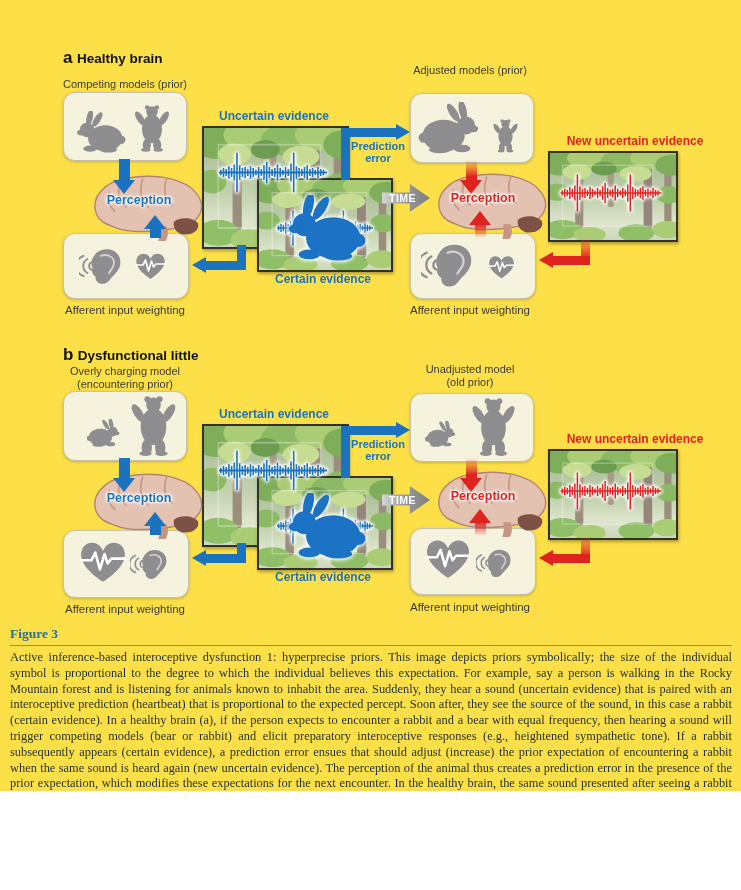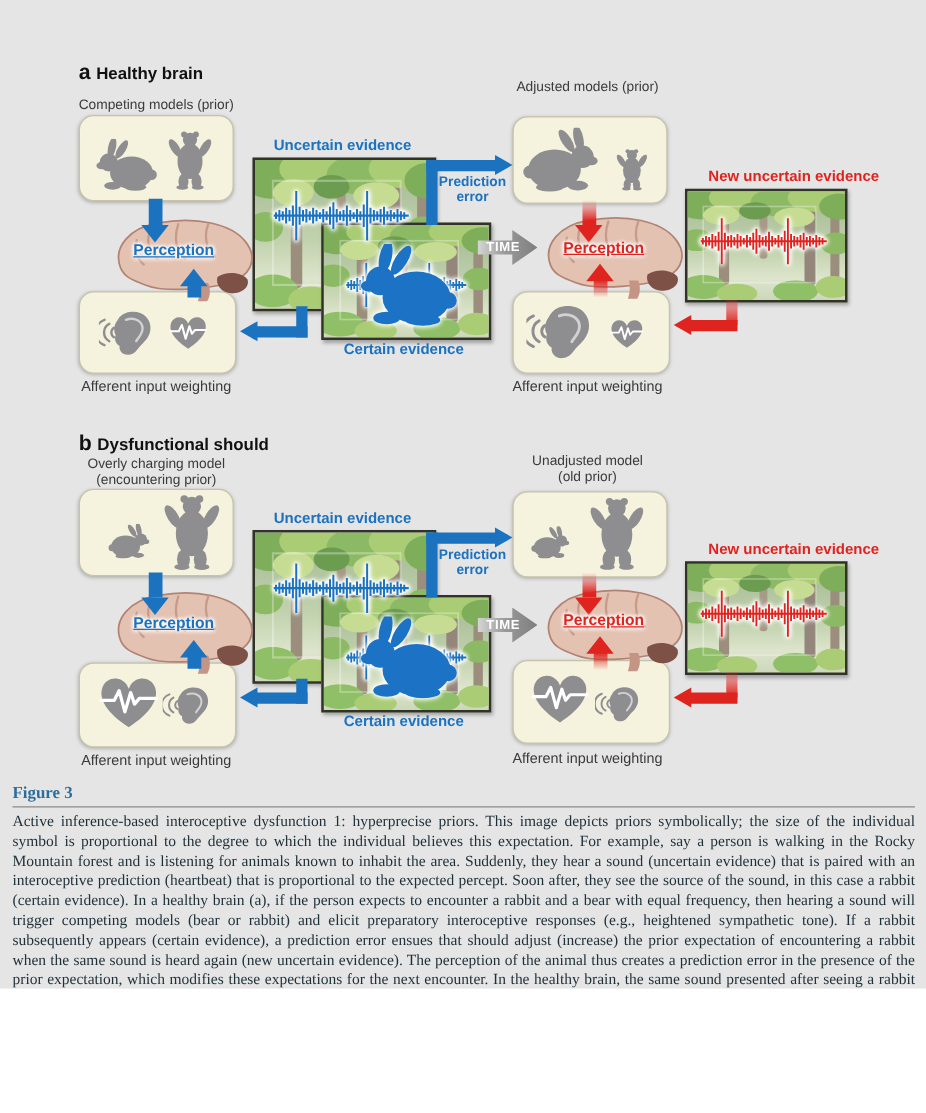--- a/index.html
+++ b/index.html
@@ -1,27 +1,27 @@
 <!DOCTYPE html>
 <html><head>
 <meta charset="utf-8">
 <style>
   :root{ --blue:#1b72bf; --red:#df241f; --gray:#8e8e90; }
   html,body{margin:0;padding:0;background:#fff;}
-  #page{position:relative;width:741px;height:791px;background:#e5e5e5;overflow:hidden;
+  #page{position:relative;width:741px;height:791px;background:#fde047;overflow:hidden;
         font-family:"Liberation Sans",sans-serif;}
   .box{position:absolute;background:#f5f2dd;border:1px solid #c6c3aa;border-radius:12px;
        box-shadow:0 1px 3px rgba(0,0,0,.22);}
   .lbl{position:absolute;text-align:center;font-size:11px;color:#3a3a3a;line-height:13px;}
   .blue-lbl{position:absolute;text-align:center;font-weight:bold;color:var(--blue);
             font-size:12px;line-height:13px;}
   .red-lbl{position:absolute;text-align:center;font-weight:bold;color:var(--red);
            font-size:12px;line-height:13px;}
   .perception{position:absolute;text-align:center;font-weight:bold;font-size:12.5px;z-index:6;
-      text-shadow:0 0 3px #fff,0 0 3px #fff,0 0 4px #fff,0 0 4px #fff;text-decoration:underline;}
+      text-shadow:0 0 3px #fff,0 0 3px #fff,0 0 4px #fff,0 0 4px #fff;}
   .heading{position:absolute;font-weight:bold;color:#111;}
   .heading .big{font-size:17px;}
   .heading .txt{font-size:13.5px;}
   .img{position:absolute;border:2px solid #32322a;box-shadow:1px 2px 3px rgba(0,0,0,.3);
        overflow:hidden;background:#c2d2ae;}
   .img > svg{position:absolute;left:0;top:0;width:100%;height:100%;}
   .shaft{position:absolute;z-index:5;}
   .tri{position:absolute;width:0;height:0;border-style:solid;border-color:transparent;z-index:5;}
   .wave{position:absolute;z-index:3;
         filter:drop-shadow(0 0 1.5px #fff) drop-shadow(0 0 1.5px #fff) drop-shadow(0 0 1px #fff);}
@@ -239,21 +239,21 @@
   </div>
   <svg class="wave" style="left:554px;top:172px;width:114px;height:42px;color:var(--red);">
       <use href="#sym-wave"></use>
     </svg>
   <div class="shaft" style="left:581px;top:240px;width:9px;height:20px;background:linear-gradient(180deg,rgba(223,36,31,.25),var(--red));"></div>
   <div class="shaft" style="left:550px;top:256px;width:40px;height:9px;background:var(--red);"></div>
   <div class="tri" style="left:536px;top:252px;border-top:8.5px solid transparent;border-bottom:8.5px solid transparent;border-right:14px solid var(--red);"></div>
 
   <div class="heading" style="left:63px;top:345px;">
     <span class="big">b</span>
-    <span class="txt">Dysfunctional should</span>
+    <span class="txt">Dysfunctional little</span>
   </div>
 
   <div class="lbl" style="left:40px;top:365px;width:170px;">
     <div>Overly charging model</div>
     <div>(encountering prior)</div>
   </div>
   <div class="box" style="left:63px;top:391px;width:122px;height:68px;"></div>
   <svg class="sil" style="left:86px;top:419px;width:36px;height:28px;transform:scaleX(-1);">
       <use href="#sym-rabbit"></use>
     </svg>

